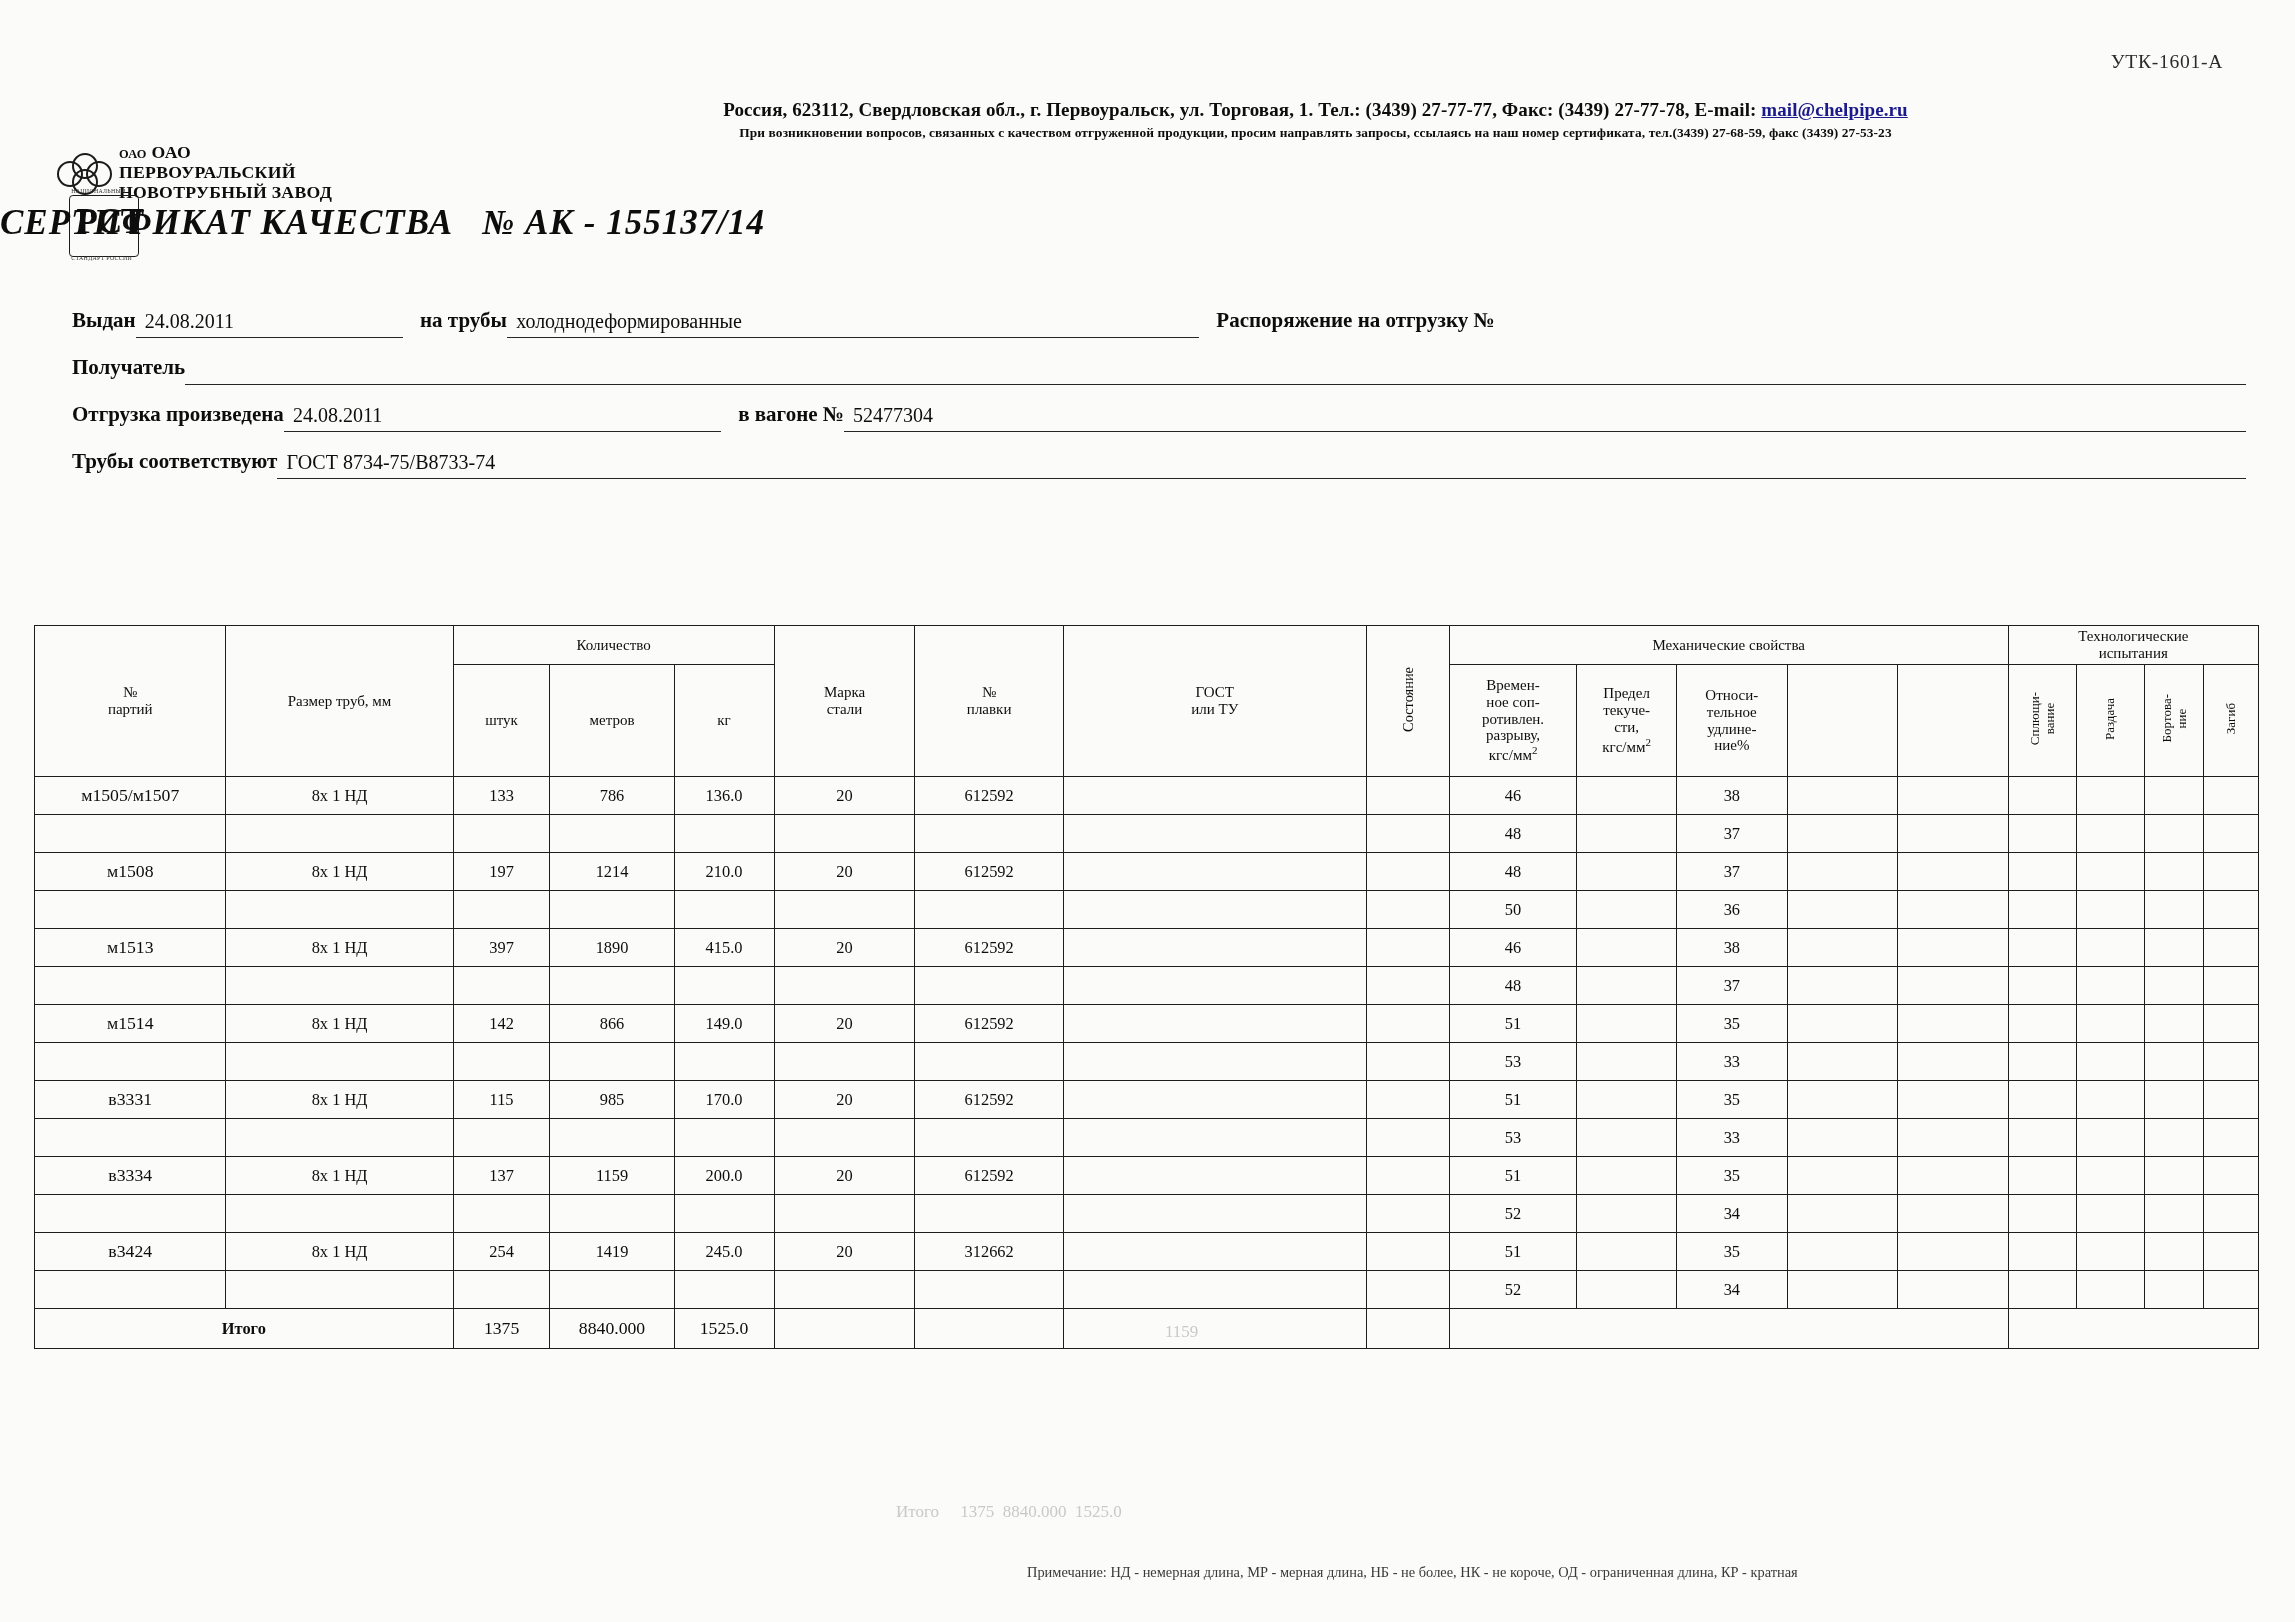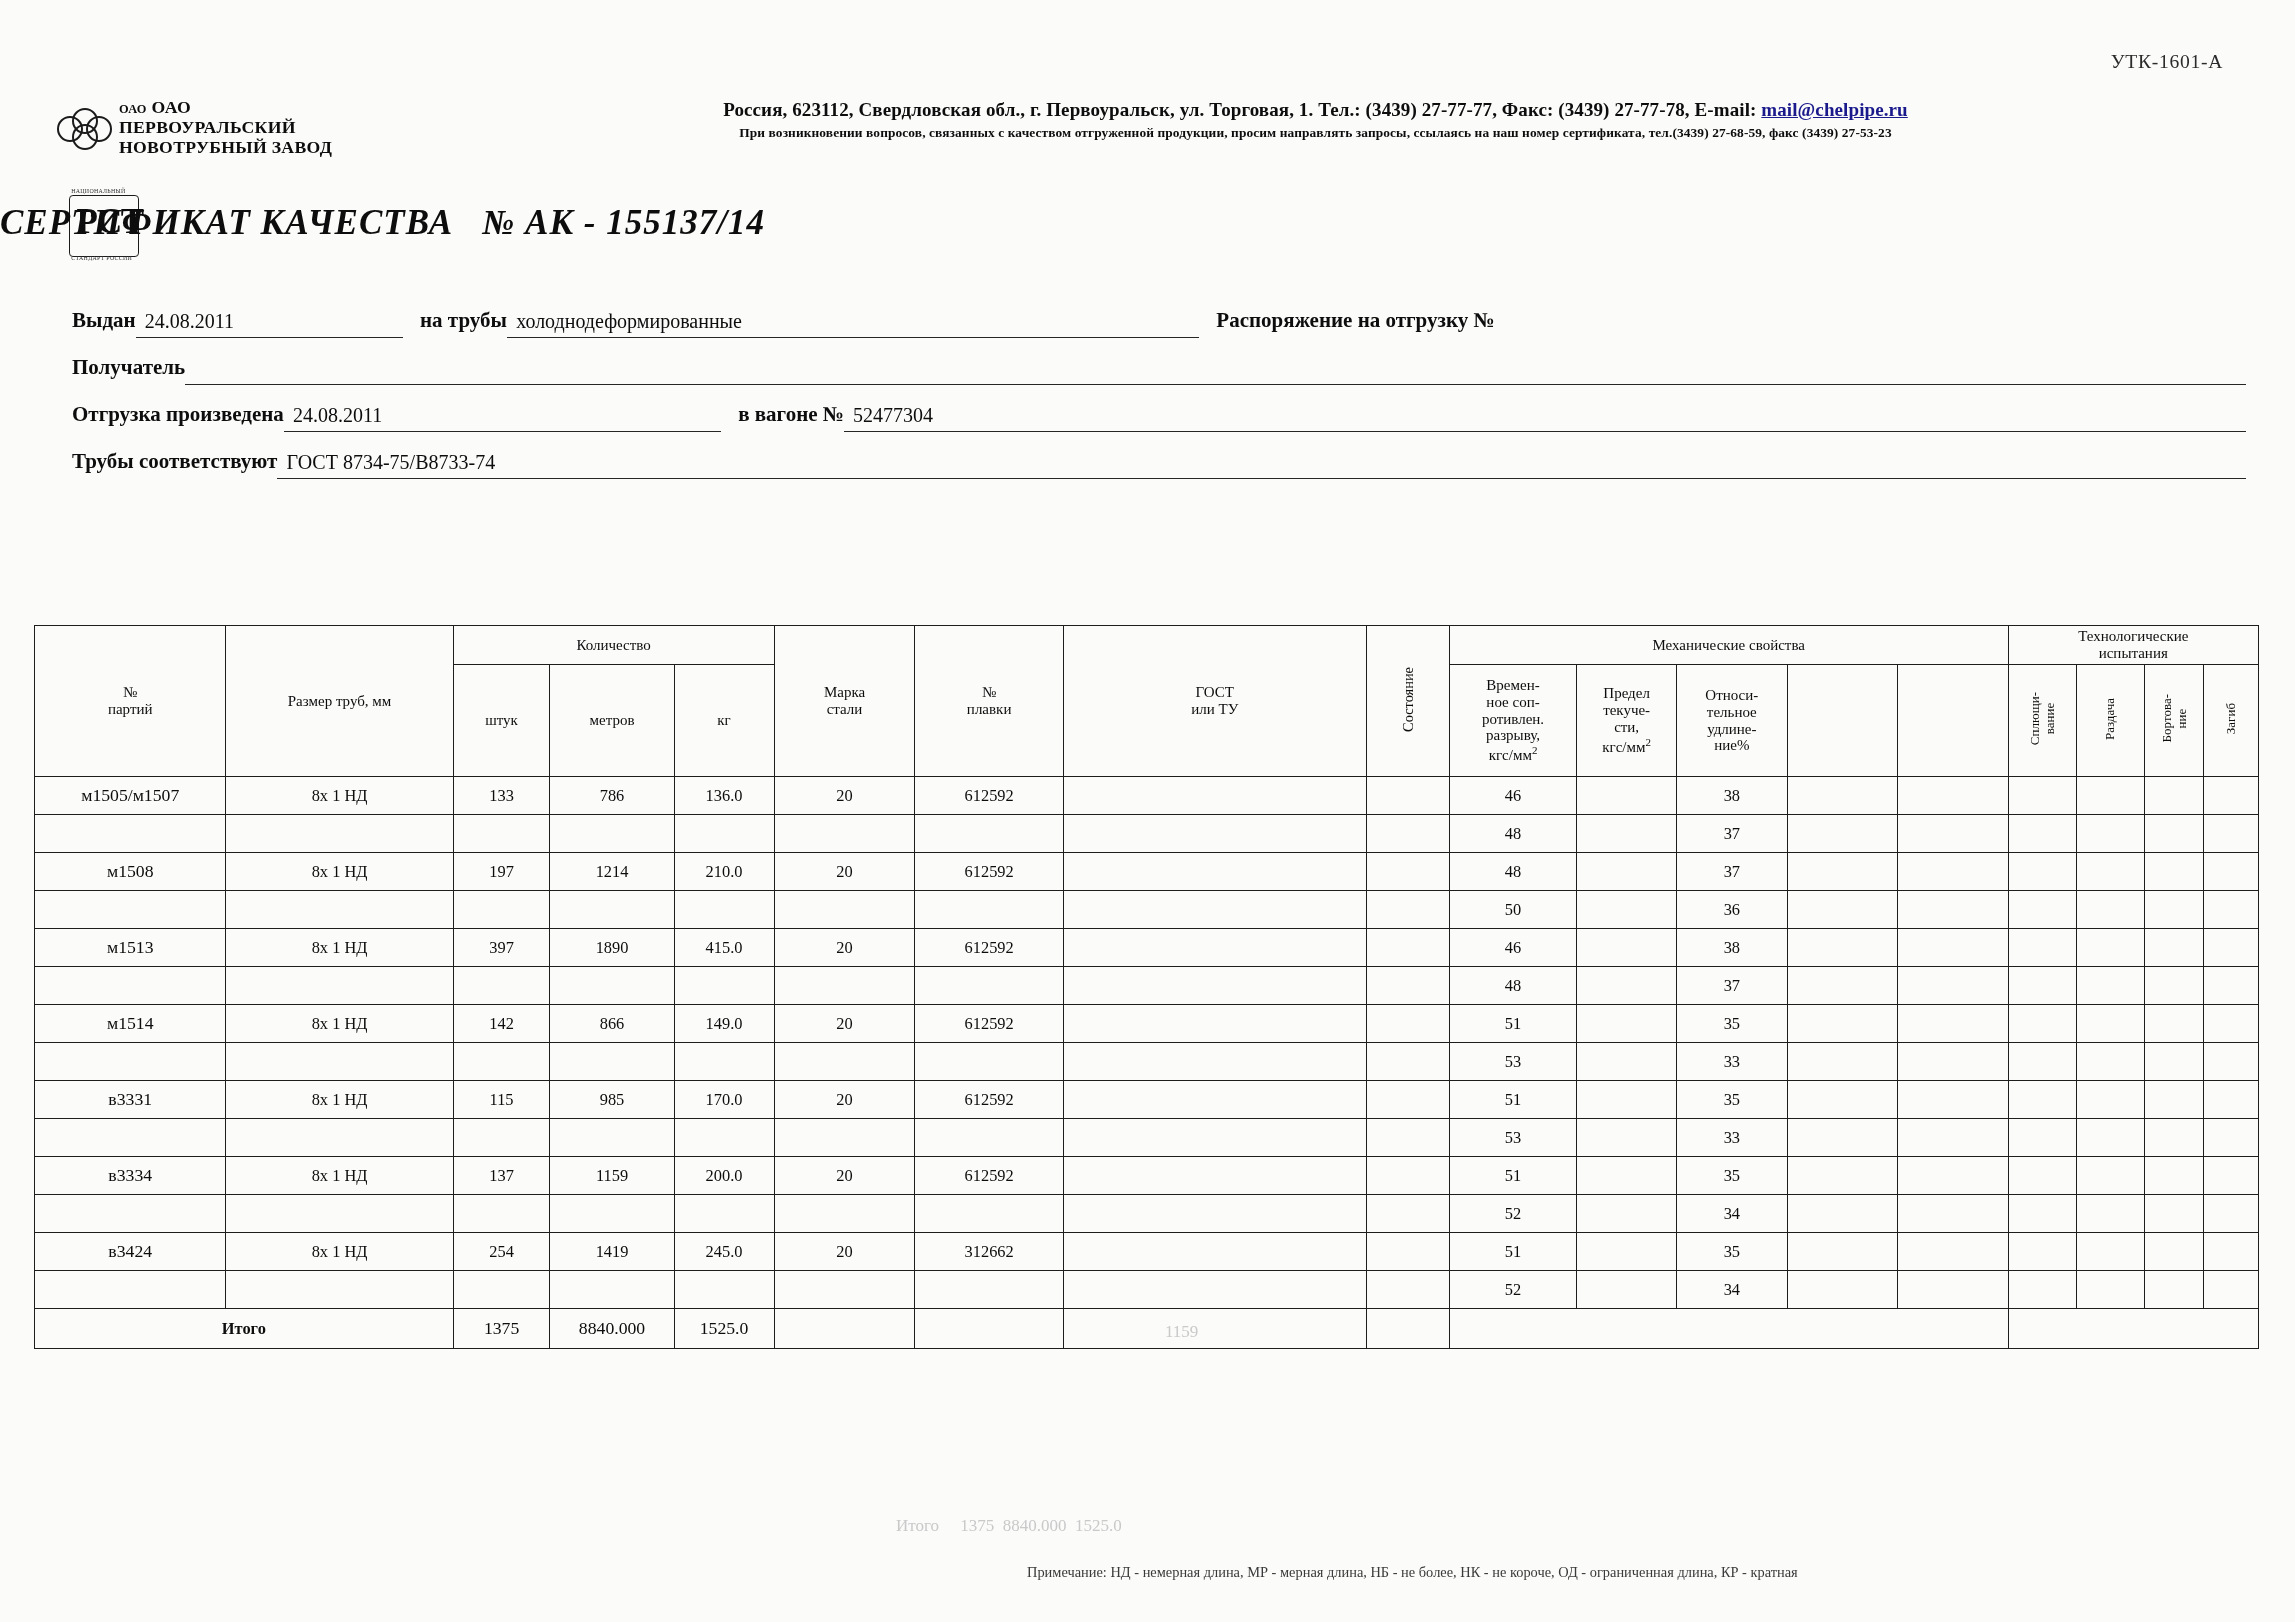--- a/index.html
+++ b/index.html
@@ -42,20 +42,21 @@
   .logo-block {
     position: absolute;
     left: 56px;
     top: 98px;
     width: 308px;
   }
   .logo-row {
     display: flex;
     align-items: center;
     gap: 7.9px;
+    margin-top: 45px;
   }
   .logo-mark {
     width: 55px;
     height: 42px;
     position: relative;
     flex: none;
   }
   .logo-mark .ring {
     position: absolute;
     border: 2px solid #1b1b1b;
@@ -684,20 +685,20 @@
             <td></td>
             <td></td>
             <td></td>
             <td colspan="5"></td>
             <td colspan="4"></td>
           </tr>
         </tfoot>
       </table>
     </div>
 
-    <div class="ghost" style="left:896px; top:1502px;margin-top:14px;">Итого&nbsp;&nbsp;&nbsp;&nbsp;&nbsp;1375&nbsp;&nbsp;8840.000&nbsp;&nbsp;1525.0</div>
+    <div class="ghost" style="left:896px; top:1502px;">Итого&nbsp;&nbsp;&nbsp;&nbsp;&nbsp;1375&nbsp;&nbsp;8840.000&nbsp;&nbsp;1525.0</div>
     <div class="ghost" style="left:1165px; top:1322px;">1159</div>
 
     <div class="note">Примечание: НД - немерная длина, МР - мерная длина, НБ - не более, НК - не короче, ОД - ограниченная длина, КР - кратная</div>
 
   </div>
 </div>
 
 
 </body></html>

